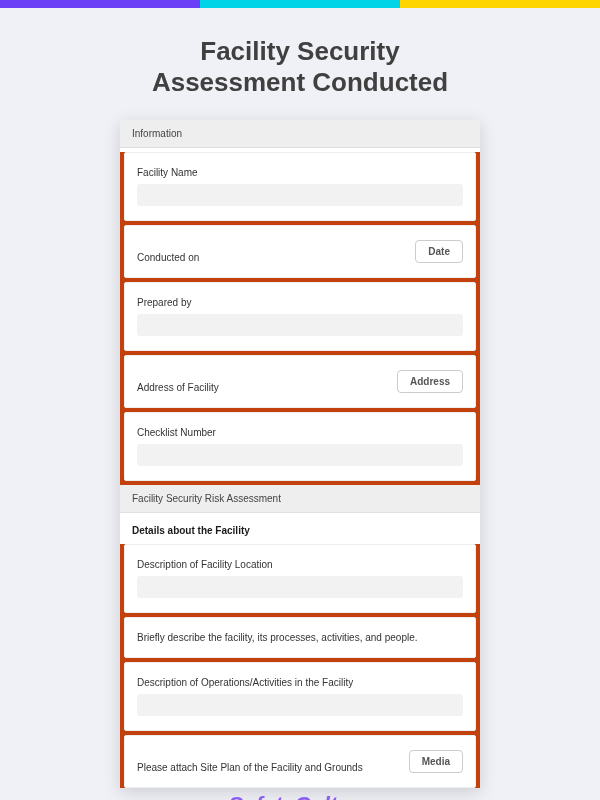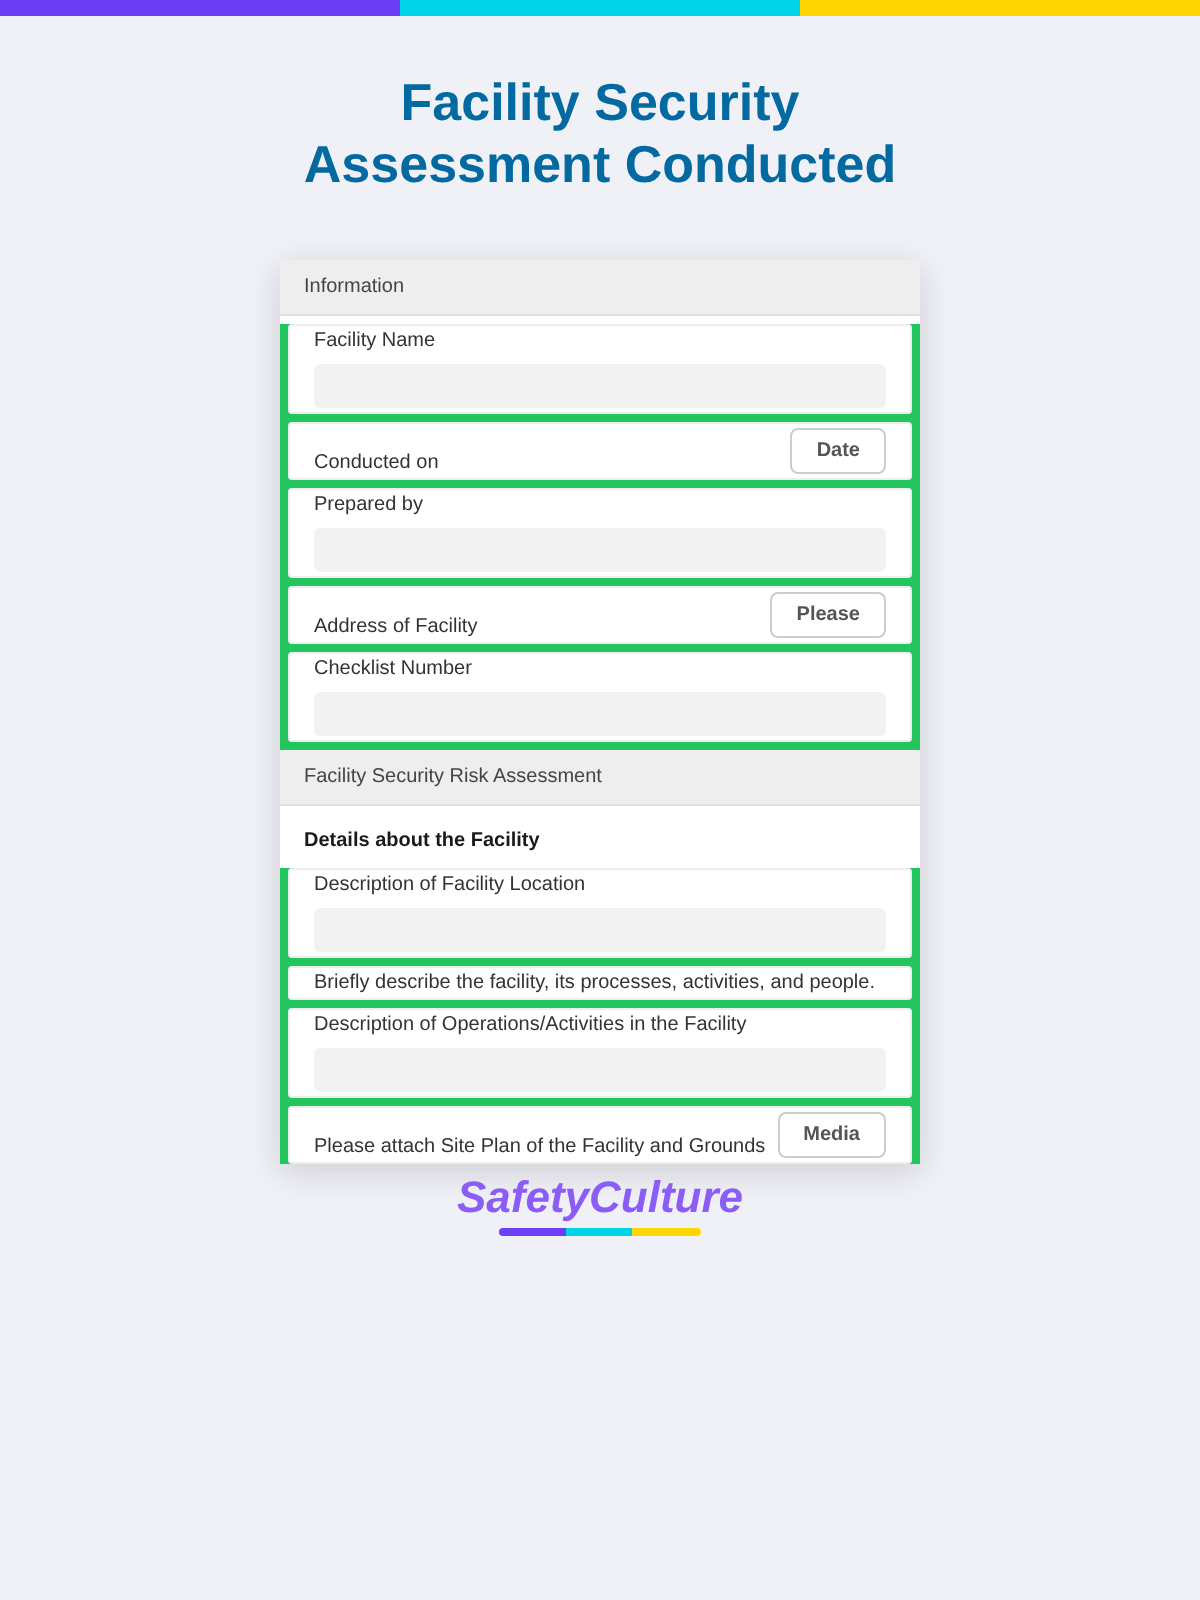--- a/index.html
+++ b/index.html
@@ -23,42 +23,42 @@
     .top-bar-segment {
       height: 100%;
     }
     .seg-purple { background: #6b3ff5; width: 33.33%; }
     .seg-cyan { background: #00d4e6; width: 33.33%; }
     .seg-yellow { background: #ffd500; width: 33.34%; }
     .page-title {
       text-align: center;
       font-size: 26px;
       font-weight: 800;
-      color: #0369a1;
+      color: #404040;
       margin-top: 28px;
       line-height: 1.2;
     }
     .form-container {
-      width: 320px;
-      margin: 32px auto 0;
-      background: #22c55e;
+      width: 360px;
+      margin: 22px auto 0;
+      background: #c2410c;
       box-shadow: 0 4px 16px rgba(0,0,0,0.15);
       font-size: 10px;
     }
     .section-header {
       background: #eeeeee;
       padding: 8px 12px;
       font-size: 10px;
       color: #444;
       border-bottom: 1px solid #e0e0e0;
     }
     .field-group {
       border: 1px solid #eee;
       border-top: none;
-      padding: 2px 12px;
+      padding: 14px 12px;
       background: #fff;
     }
     .field-group.with-margin {
       margin: 0 4px;
       border: 1px solid #eee;
       border-radius: 2px;
       margin-bottom: 4px;
     }
     .field-label {
       font-size: 10px;
@@ -160,21 +160,21 @@
   </div>
 
   <div class="field-group with-margin">
     <span class="field-label">Prepared by</span>
     <div class="field-input"></div>
   </div>
 
   <div class="field-group with-margin">
     <div class="field-row">
       <span class="field-label" style="margin-bottom:0">Address of Facility</span>
-      <button class="field-button">Please</button>
+      <button class="field-button">Address</button>
     </div>
   </div>
 
   <div class="field-group with-margin">
     <span class="field-label">Checklist Number</span>
     <div class="field-input"></div>
   </div>
 
   <div class="section-header">Facility Security Risk Assessment</div>
 

